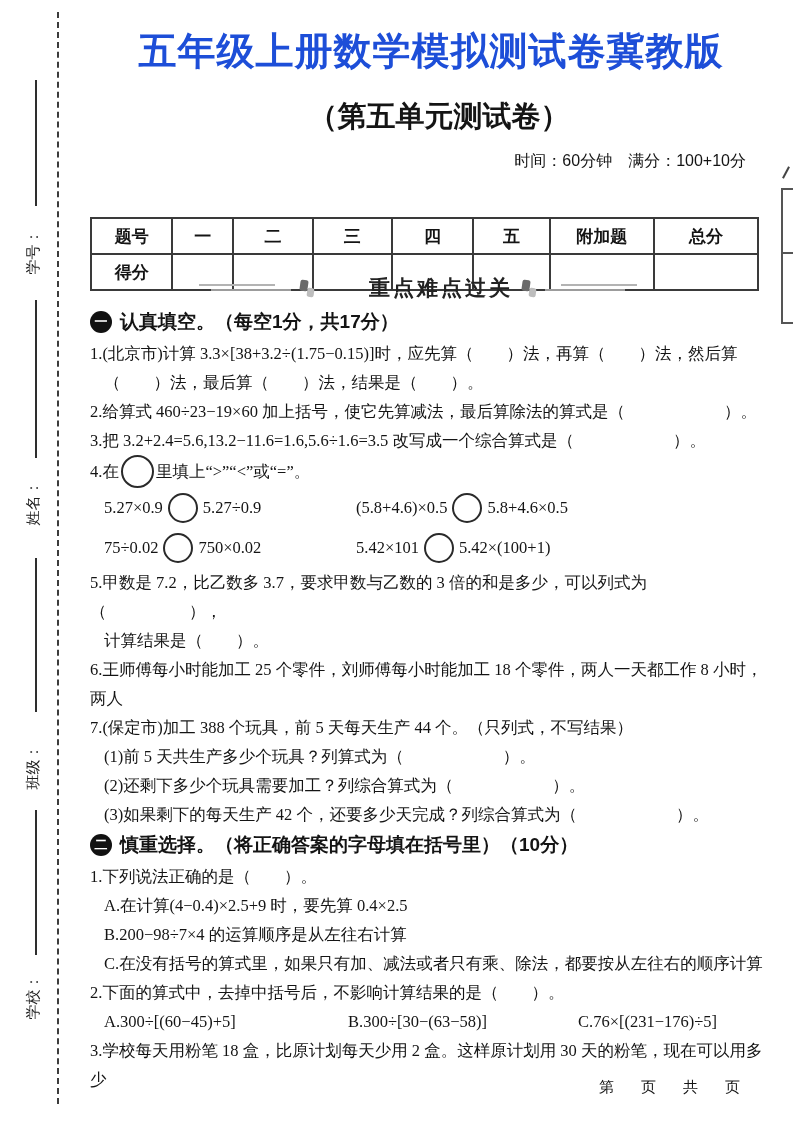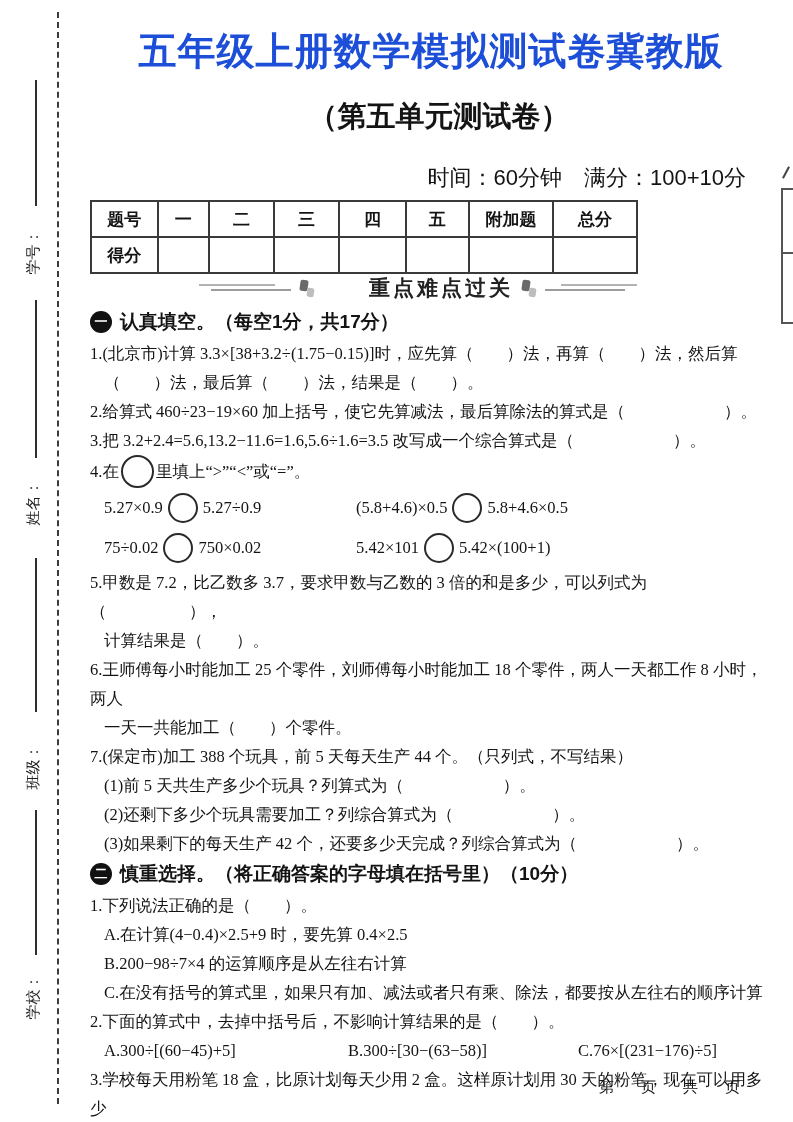--- a/index.html
+++ b/index.html
@@ -21,25 +21,25 @@
   .edge-mark{position:absolute;right:6px;top:166px;width:2px;height:13px;background:#444;
              transform:rotate(28deg);}
 
   
   .content{position:absolute;left:90px;top:0;width:682px;}
   .title{position:absolute;top:26px;left:0;width:682px;text-align:center;
          font-family:"Liberation Sans",sans-serif;font-weight:bold;font-size:38px;
          letter-spacing:1px;color:#1d4ed8;}
   .subtitle{position:absolute;top:97px;left:8px;width:682px;text-align:center;
             font-family:"Liberation Sans",sans-serif;font-weight:bold;font-size:29px;}
-  .meta{position:absolute;top:163px;left:0;width:656px;text-align:right;
-        font-family:"Liberation Sans",sans-serif;font-size:22px;}
-
-  
-  .score{position:absolute;top:200px;left:0;border-collapse:collapse;width:548px;padding-left:22px;}
+  .meta{position:absolute;top:151px;left:0;width:656px;text-align:right;
+        font-family:"Liberation Sans",sans-serif;font-size:16px;}
+
+  
+  .score{position:absolute;top:217px;left:0;border-collapse:collapse;width:669px;padding-left:22px;}
   .score td{border:2px solid #3a3a3a;height:32px;text-align:center;
             font-family:"Liberation Sans",sans-serif;font-weight:bold;font-size:17px;}
 
   
   .banner{position:absolute;top:274px;left:0;width:656px;display:flex;
           align-items:center;justify-content:center;gap:9px;}
   .banner-text{font-family:"Liberation Sans",sans-serif;font-weight:bold;
                font-size:21px;letter-spacing:3px;color:#222;margin-left:46px;}
   .deco{position:relative;width:92px;height:10px;}
   .deco i{position:absolute;display:block;height:2px;background:#b3b3b3;}
@@ -199,21 +199,20 @@
         <span class="pair">
           <span>5.42×101</span>
           <span class="circ"></span>
           <span>5.42×(100+1)</span>
         </span>
       </div>
 
       <div class="line">5.甲数是 7.2，比乙数多 3.7，要求甲数与乙数的 3 倍的和是多少，可以列式为（　　　　　），</div>
       <div class="line indent">计算结果是（　　）。</div>
       <div class="line">6.王师傅每小时能加工 25 个零件，刘师傅每小时能加工 18 个零件，两人一天都工作 8 小时，两人</div>
-      <div class="line indent">一天一共能加工（　　）个零件。</div>
       <div class="line">7.(保定市)加工 388 个玩具，前 5 天每天生产 44 个。（只列式，不写结果）</div>
       <div class="line indent">(1)前 5 天共生产多少个玩具？列算式为（　　　　　　）。</div>
       <div class="line indent">(2)还剩下多少个玩具需要加工？列综合算式为（　　　　　　）。</div>
       <div class="line indent">(3)如果剩下的每天生产 42 个，还要多少天完成？列综合算式为（　　　　　　）。</div>
 
       <div class="sec-head" style="margin-top:3px;">
         <span class="sec-icon">二</span>
         <span class="sec-title">慎重选择。（将正确答案的字母填在括号里）（10分）</span>
       </div>
 

